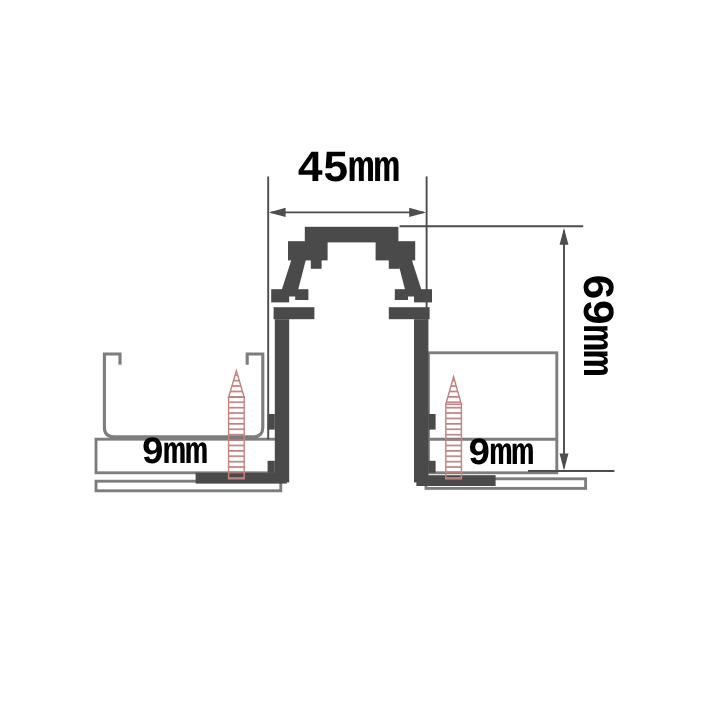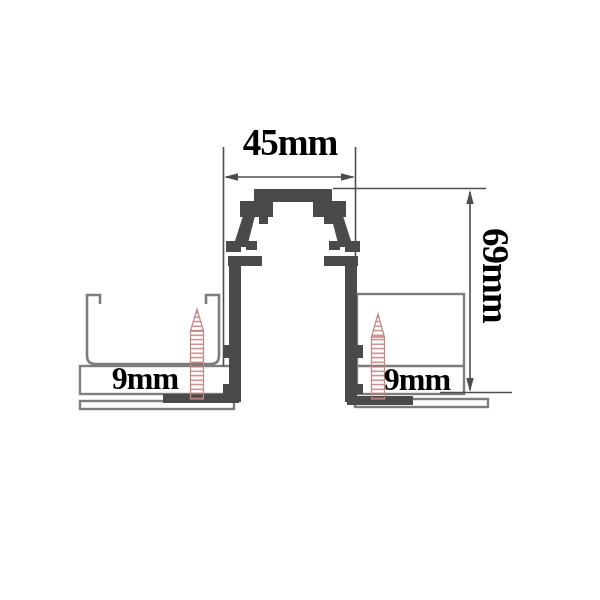--- a/index.html
+++ b/index.html
@@ -1,17 +1,17 @@
 <!DOCTYPE html>
 <html><head>
 <meta charset="utf-8">
 <style>
   html,body{margin:0;padding:0;background:#fff;}
   #stage{position:relative;width:600px;height:600px;background:#fff;overflow:hidden;
-         font-family:Liberation Serif, serif;}
+         font-family:Liberation Mono, monospace;}
   #stage svg{position:absolute;left:0;top:0;}
   .dim-label{position:absolute;color:#000;font-weight:700;text-align:center;
              line-height:1;letter-spacing:-1px;}
   .lbl-45{left:222px;top:124px;width:136px;font-size:37px;}
   .lbl-69{left:477px;top:228px;font-size:37px;writing-mode:vertical-rl;letter-spacing:-1px;}
   .lbl-9L{left:89px;top:362px;width:112px;font-size:32px;}
   .lbl-9R{left:361px;top:363px;width:112px;font-size:32px;}
 </style>
 </head>
 <body>

